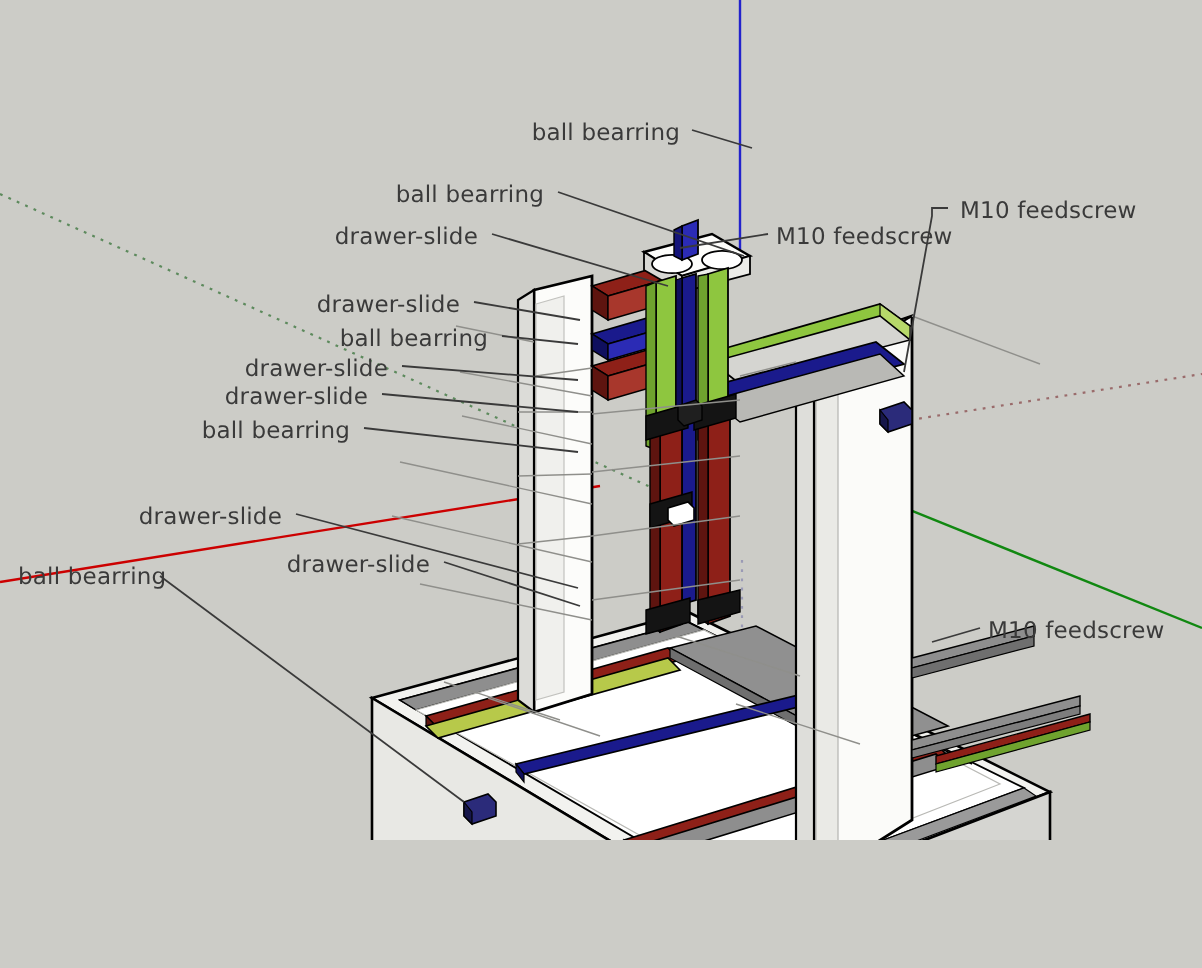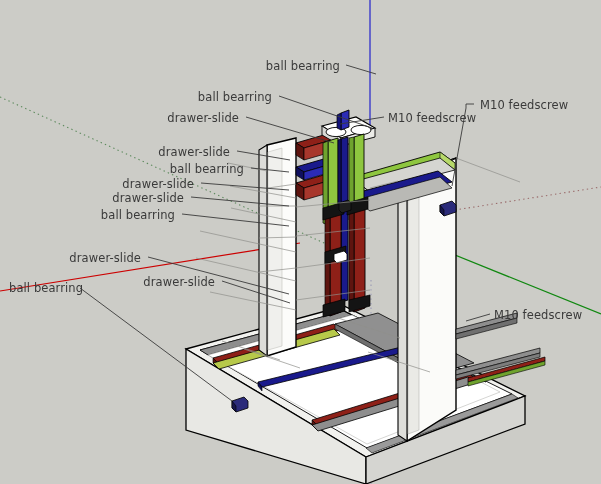--- a/index.html
+++ b/index.html
@@ -2,21 +2,21 @@
 <html><head>
 <meta charset="utf-8">
 <title>SketchUp Model View</title>
 <style>
   html,body{margin:0;padding:0;}
   body{
     width:601px;height:484px;overflow:hidden;
     background:#ccccc7;
     font-family:"DejaVu Sans","Liberation Sans",sans-serif;
   }
-  #viewport{position:relative;width:601px;height:484px;overflow:hidden;background:#ccccc7;}
+  #viewport{position:relative;width:601px;height:420px;overflow:hidden;background:#ccccc7;}
   #scene{position:absolute;inset:0;}
   .lbl{
     position:absolute;
     font-family:"DejaVu Sans","Liberation Sans",sans-serif;
     font-size:11.5px;
     color:#3a3a3a;
     white-space:nowrap;
     line-height:1;
     letter-spacing:0.1px;
   }

